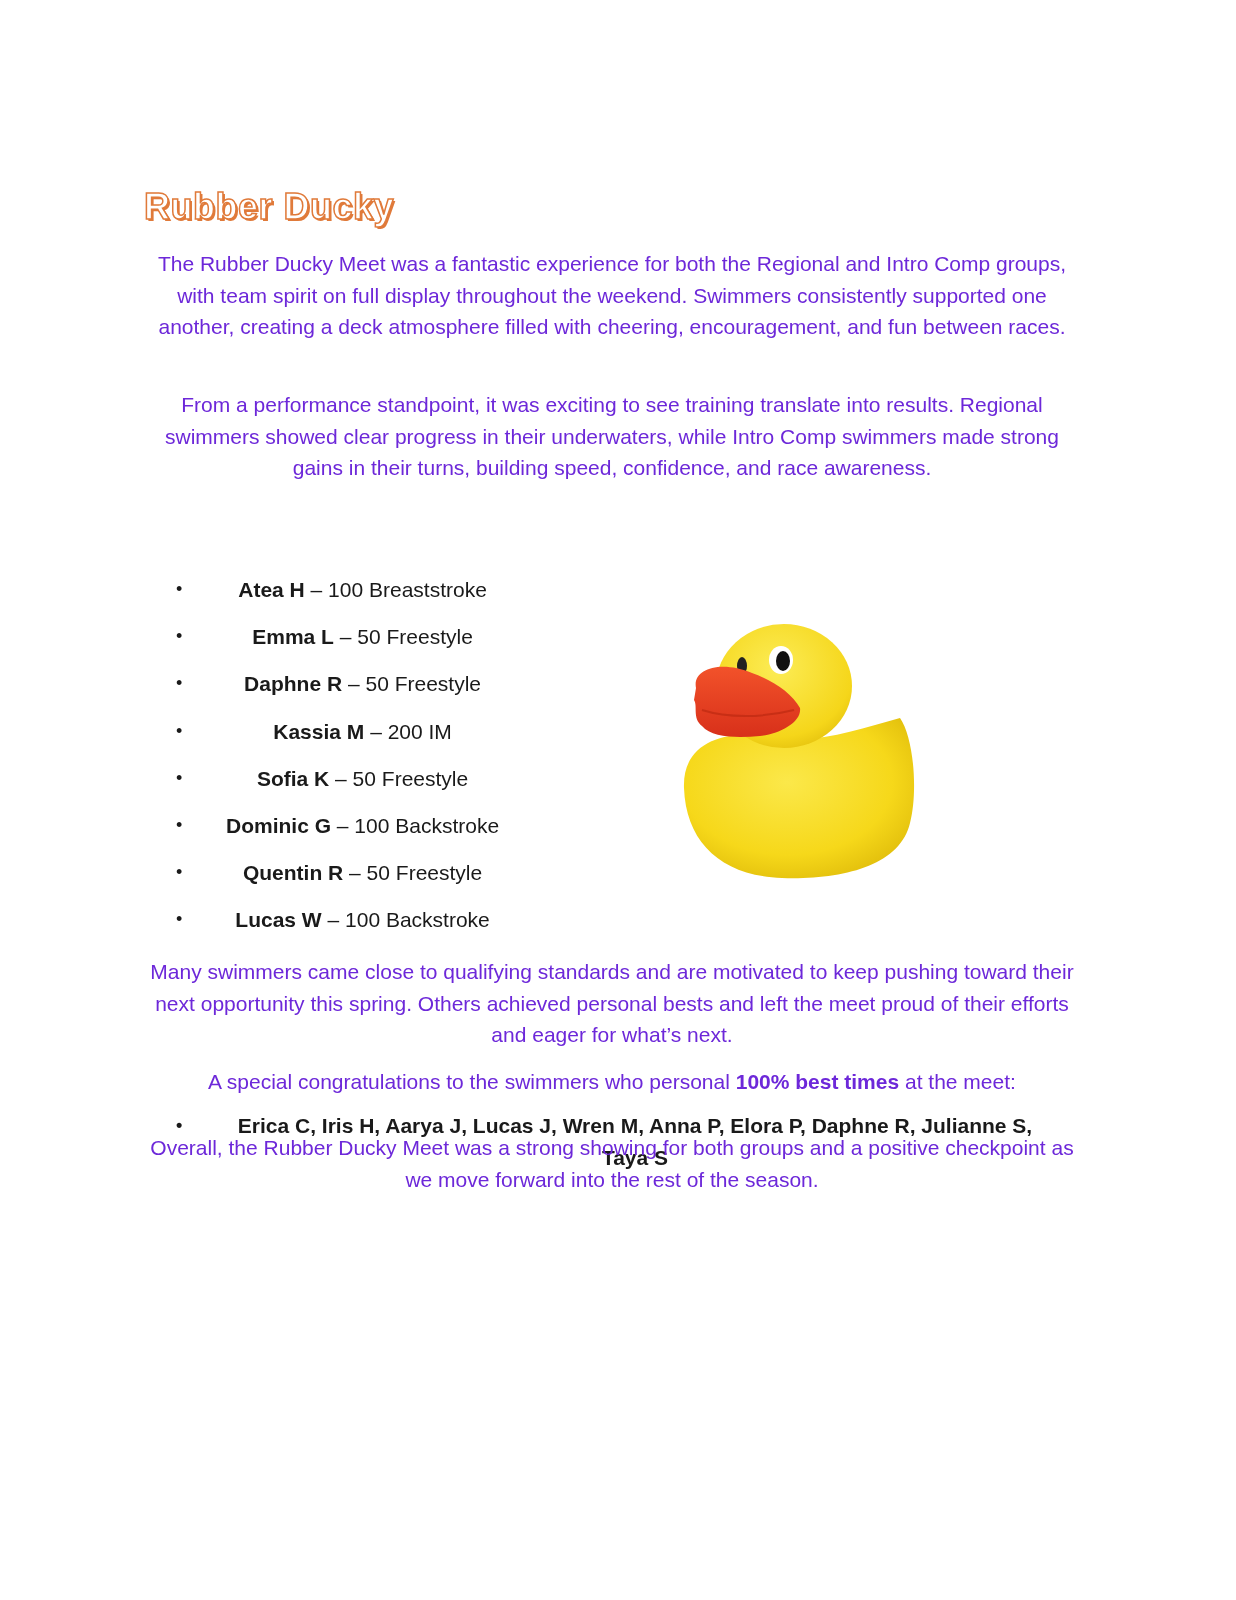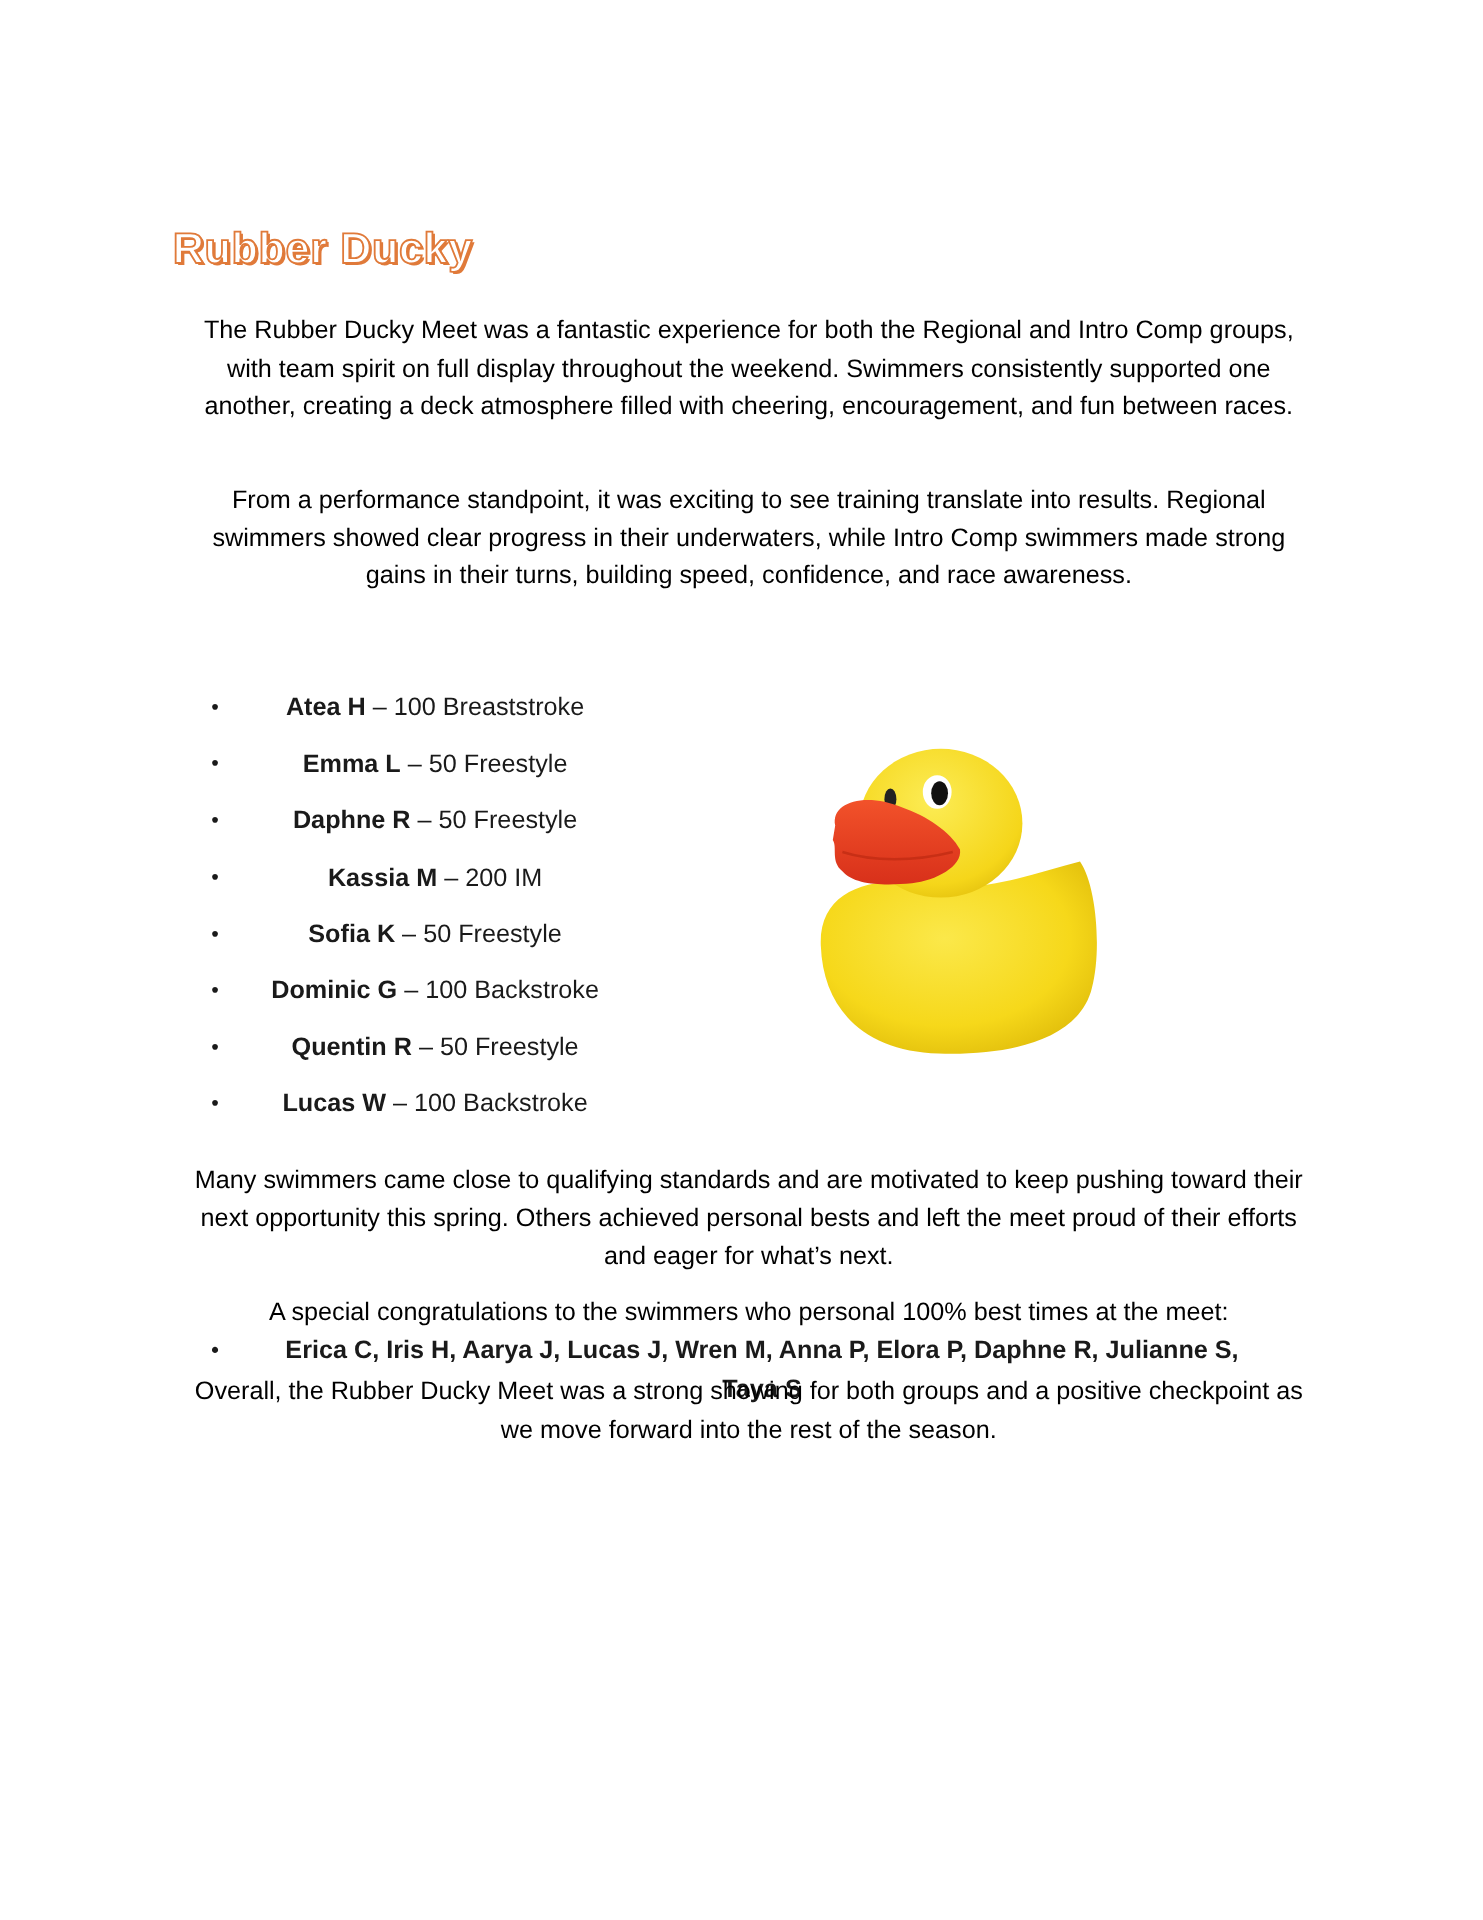--- a/index.html
+++ b/index.html
@@ -6,36 +6,36 @@
   body { width: 1236px; height: 1600px; position: relative; overflow: hidden; font-family: "Liberation Sans", sans-serif; color: #111; }
   .page { position: absolute; left: 0; top: 0; width: 1236px; height: 1600px; text-align: center; }
   .title {
     position: absolute; left: 144px; top: 186px; margin: 0;
     font-family: "Liberation Sans", sans-serif; font-weight: 700; font-size: 36px; letter-spacing: 0.5px;
     color: #ffffff;
     -webkit-text-stroke: 1.5px #e07a3a;
     text-shadow: 2px 2px 0 #e07a3a;
   }
   .para {
-    position: absolute; left: 143px; width: 930px; margin: 16px;
-    font-size: 21px; line-height: 31.6px; color: #000000;
+    position: absolute; left: 143px; width: 930px; margin: 4px;
+    font-size: 21px; line-height: 31.6px; color: #6d28d9;
   }
   .p1 { top: 244px; }
   .p2 { top: 385px; }
   .p3 { top: 527px; }
   .p4 { top: 952px; }
   .p5 { top: 1062px; }
   .p6 { top: 1128px; }
   .qual-list { position: absolute; left: 176px; top: 574px; margin: 0; padding: 0; list-style: none; }
   .qual-list li { position: relative; height: 47.2px; line-height: 31px; font-size: 21px; padding-left: 38px; color: #1a1a1a; }
   .bullet { position: absolute; left: 0; top: 0; font-size: 18px; }
   .name { font-weight: 700; margin-left: 12px; }
   .best-list { position: absolute; left: 176px; top: 1110px; width: 880px; margin: 0; padding: 0; list-style: none; }
   .best-list li { position: relative; padding-left: 38px; font-size: 21px; line-height: 31.5px; font-weight: 700; color: #1a1a1a; }
-  b { font-weight: 400; }
+  b { font-weight: 700; }
   .duck { position: absolute; left: 672px; top: 618px; width: 250px; height: 265px; }
 </style>
 </head>
 <body>
 
 <div class="page">
 
   <h1 class="title">Rubber Ducky</h1>
 
   <p class="para p1">The Rubber Ducky Meet was a fantastic experience for both the Regional and Intro Comp groups, with team spirit on full display throughout the weekend. Swimmers consistently supported one another, creating a deck atmosphere filled with cheering, encouragement, and fun between races.</p>

